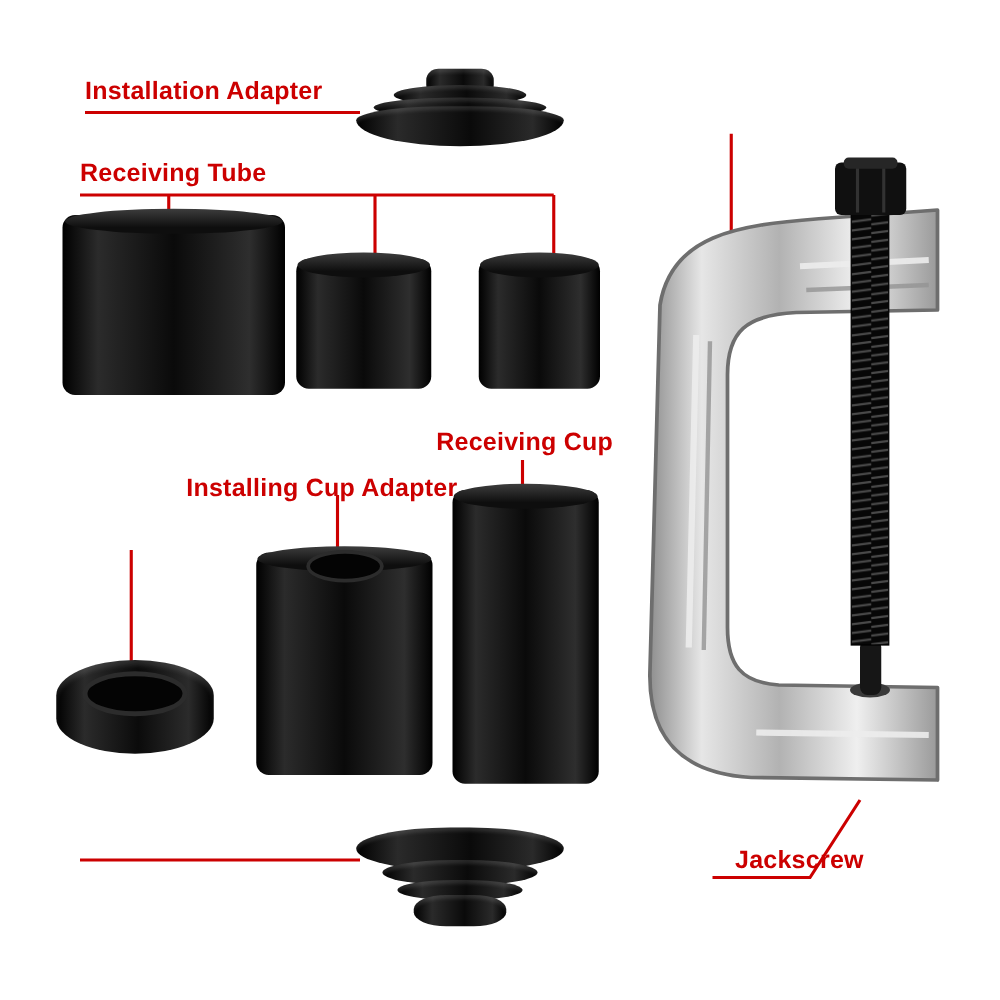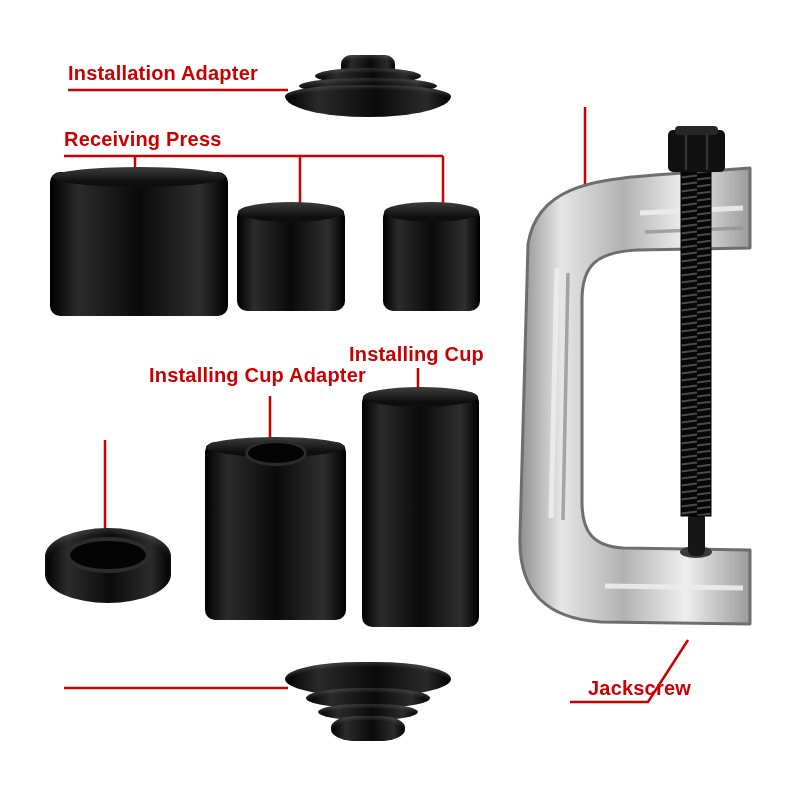--- a/index.html
+++ b/index.html
@@ -53,23 +53,23 @@
       <polyline points="585,107 585,186"></polyline>
       <polyline points="418,368 418,393"></polyline>
       <polyline points="270,396 270,450"></polyline>
       <polyline points="105,440 105,532"></polyline>
       <polyline points="64,688 288,688"></polyline>
       <polyline points="570,702 648,702 688,640"></polyline>
     </g>
   </svg>
 
   <div class="label" style="left:68px;top:62px">Installation Adapter</div>
-  <div class="label" style="left:64px;top:128px">Receiving Press</div>
-  <div class="label" style="left:349px;top:343px">Installing Cup</div>
-  <div class="label" style="left:149px;top:364px">Installing Cup Adapter</div>
+  <div class="label" style="left:64px;top:128px">Receiving Tube</div>
+  <div class="label" style="left:349px;top:343px">Receiving Cup</div>
+  <div class="label" style="left:149px;top:380px">Installing Cup Adapter</div>
   <div class="label" style="left:588px;top:677px">Jackscrew</div>
 
   <div class="part" style="left:285px;top:55px;width:166px;height:64px;">
     <div class="disc" style="top:0;width:54px;height:22px;border-radius:10px/9px;"></div>
     <div class="disc" style="top:13px;width:106px;height:16px;border-radius:50%;"></div>
     <div class="disc" style="top:23px;width:138px;height:16px;border-radius:50%;"></div>
     <div class="disc" style="top:30px;width:166px;height:32px;border-radius:45% 45% 50% 50% / 35% 35% 65% 65%;"></div>
   </div>
 
   <div class="part cyl" style="left:50px;top:172px;width:178px;height:144px;">

